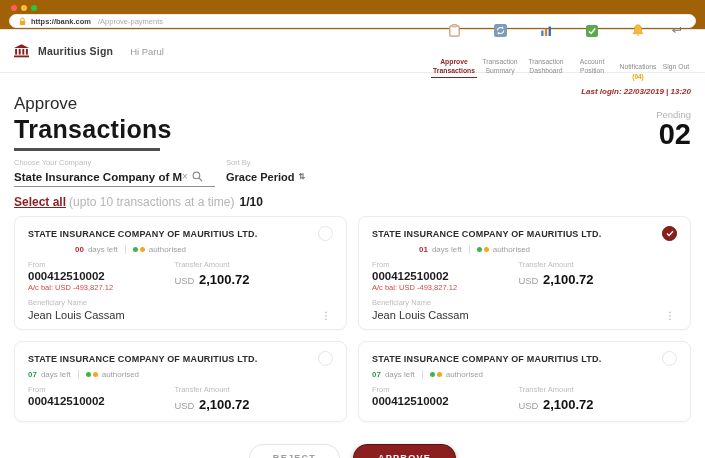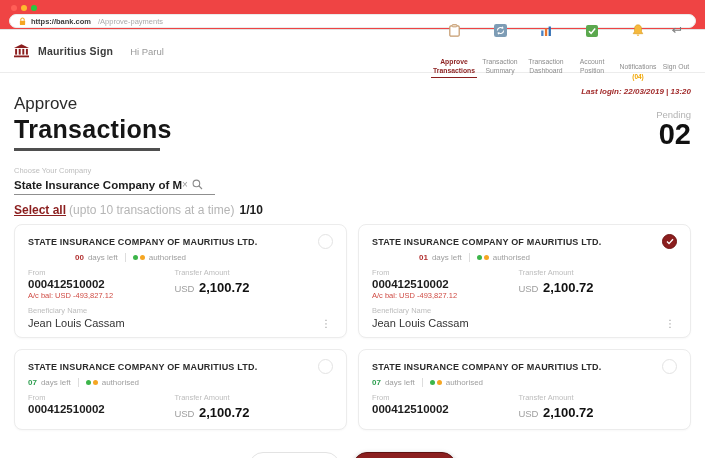--- a/index.html
+++ b/index.html
@@ -1,20 +1,20 @@
 <!DOCTYPE html>
 <html><head>
 <meta charset="utf-8">
 <style>
   *{margin:0;padding:0;box-sizing:border-box;}
   html,body{width:705px;height:458px;}
   body{font-family:"Liberation Sans",sans-serif;background:#fff;overflow:hidden;position:relative;}
 
   
-  .chrome{height:30px;background:#ef4444;border-bottom:1px solid #e2e2e2;padding:5px 9px 0;}
+  .chrome{height:30px;background:#a16207;border-bottom:1px solid #e2e2e2;padding:5px 9px 0;}
   .traffic{display:flex;gap:4px;margin:0 0 3px 2px;}
   .tdot{width:6px;height:6px;border-radius:50%;cursor:pointer;}
   .t-red{background:#ff5f57}.t-yellow{background:#febc2e}.t-green{background:#28c840}
   .urlbar{height:14px;background:#fff;border:1px solid #ebebeb;border-radius:8px;display:flex;align-items:center;padding:0 9px;font-size:7.5px;}
   .url-host{color:#3c3c3c;font-weight:bold;margin-left:5px;}
   .url-path{color:#ababab;margin-left:7px;}
 
   
   .header{height:43px;display:flex;align-items:center;padding:0 14px;border-bottom:1px solid #ececec;background:#fff;}
   .bank-name{font-size:10.5px;font-weight:bold;color:#3c3c3c;margin-left:9px;letter-spacing:.2px;}
@@ -31,21 +31,21 @@
   .main{padding:8px 14px 0;}
   .top-row{display:flex;justify-content:space-between;}
   .t1{font-size:17px;color:#2b2b2b;margin-top:13px;}
   .t2{font-size:25px;font-weight:bold;color:#161616;margin-top:1px;letter-spacing:.3px;}
   .title-underline{width:146px;height:2.5px;background:#4f4f4f;margin-top:4px;}
   .top-right{text-align:right;}
   .last-login{font-size:8px;color:#a22c2c;font-style:italic;font-weight:bold;margin-top:6px;}
   .pending-label{font-size:9.5px;color:#b3b3b3;margin-top:13px;}
   .pending-count{font-size:29px;font-weight:bold;color:#111;line-height:1;}
 
-  .filter-row{display:flex;align-items:flex-start;margin-top:15px;}
+  .filter-row{display:flex;align-items:flex-start;margin-top:7px;}
   .small-label{font-size:7.5px;color:#bdbdbd;}
   .company-underline-row{display:flex;align-items:center;border-bottom:1px solid #8f8f8f;width:201px;padding-bottom:3px;margin-top:4px;}
   .company-input{border:none;outline:none;font-weight:bold;font-size:11.5px;color:#1d1d1d;width:168px;font-family:inherit;background:transparent;}
   .clear-x{color:#9a9a9a;font-size:10px;margin:0 4px 0 0;cursor:pointer;line-height:1;}
   .search-btn{cursor:pointer;display:flex;align-items:center;}
   .sort-box{margin-left:11px;cursor:pointer;}
   .sort-value{font-size:11px;font-weight:bold;color:#222;margin-top:4px;display:flex;align-items:center;gap:4px;}
   .sort-icon{font-size:8px;color:#777;}
   .select-row{margin-top:8px;font-size:12px;display:flex;align-items:center;}
   .select-all{color:#8b1e1e;font-weight:bold;text-decoration:underline;cursor:pointer;}
@@ -207,20 +207,27 @@
         <input class="company-input" value="State Insurance Company of Mauritius Ltd." style="">
         <span class="clear-x">×</span>
         <span class="search-btn">
           <svg width="11" height="11" viewBox="0 0 11 11">
             <circle cx="4.4" cy="4.4" r="3.3" stroke="#8a8a8a" stroke-width="1.1" fill="none"></circle>
             <line x1="7" y1="7" x2="10" y2="10" stroke="#8a8a8a" stroke-width="1.1"></line>
           </svg>
         </span>
       </div>
     </div>
+    <div class="sort-box">
+      <div class="small-label">Sort By</div>
+      <div class="sort-value">
+        <span>Grace Period</span>
+        <span class="sort-icon">⇅</span>
+      </div>
+    </div>
   </div>
 
   <div class="select-row">
     <span class="select-all">Select all</span>
     <span class="select-hint">(upto 10 transactions at a time)</span>
     <span class="select-count">1/10</span>
   </div>
 
   <div class="cards">
 

